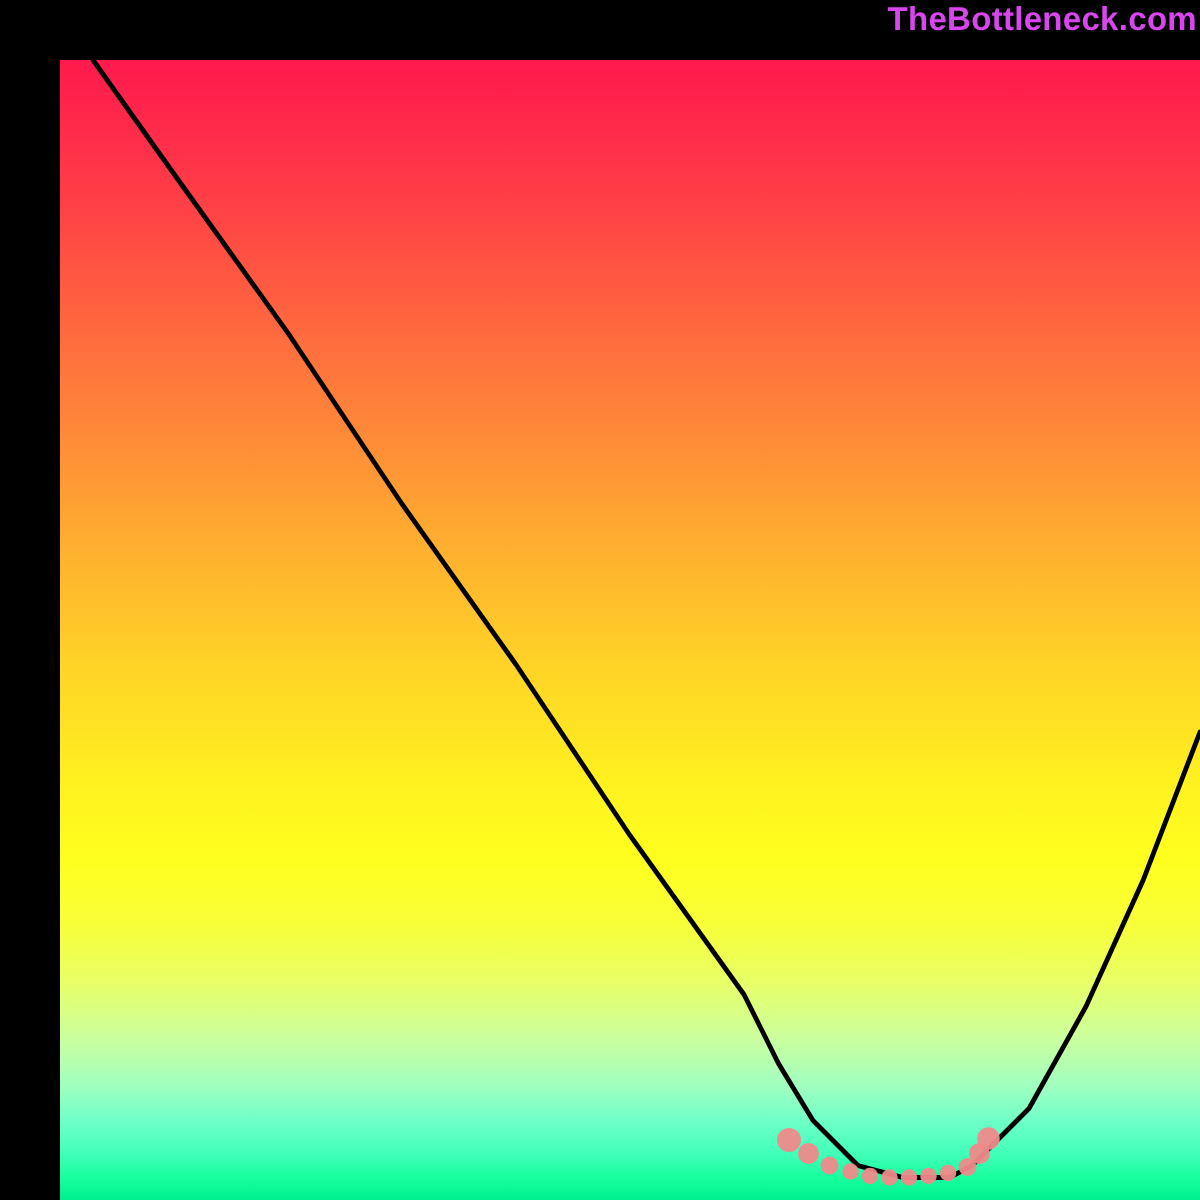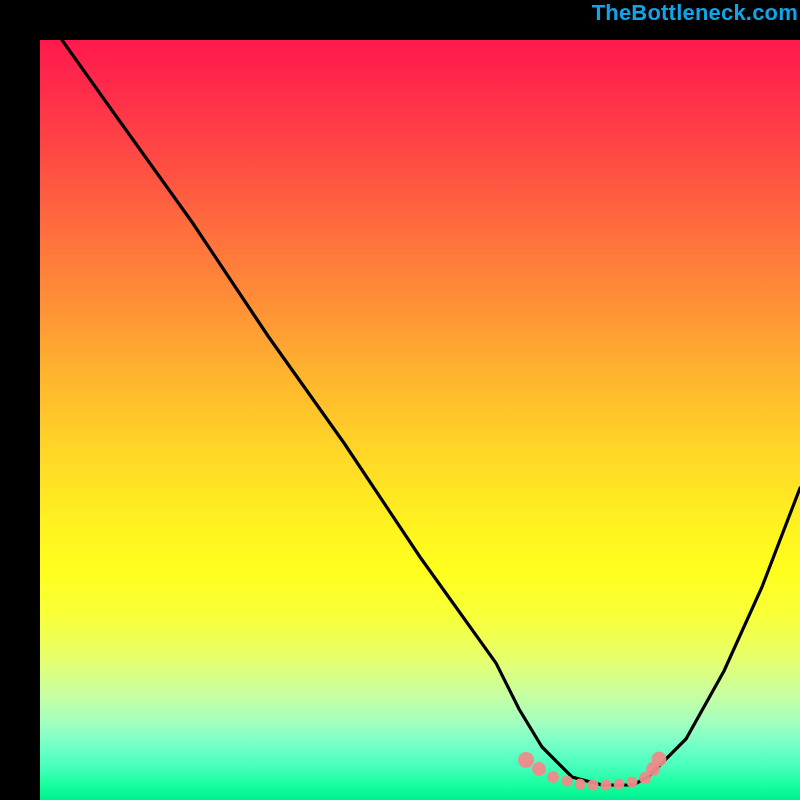--- a/index.html
+++ b/index.html
@@ -52,21 +52,21 @@
     );
   }
   .curve {
     position: absolute;
     inset: 0;
   }
   .label {
     position: absolute;
     top: 0px;
     right: 2px;
-    color: #0ea5e9;
+    color: #d946ef;
     font-size: 22px;
     font-weight: 600;
     letter-spacing: 0.2px;
     text-align: center;
   }
 </style>
 </head>
 <body>
 
 <div class="frame">

